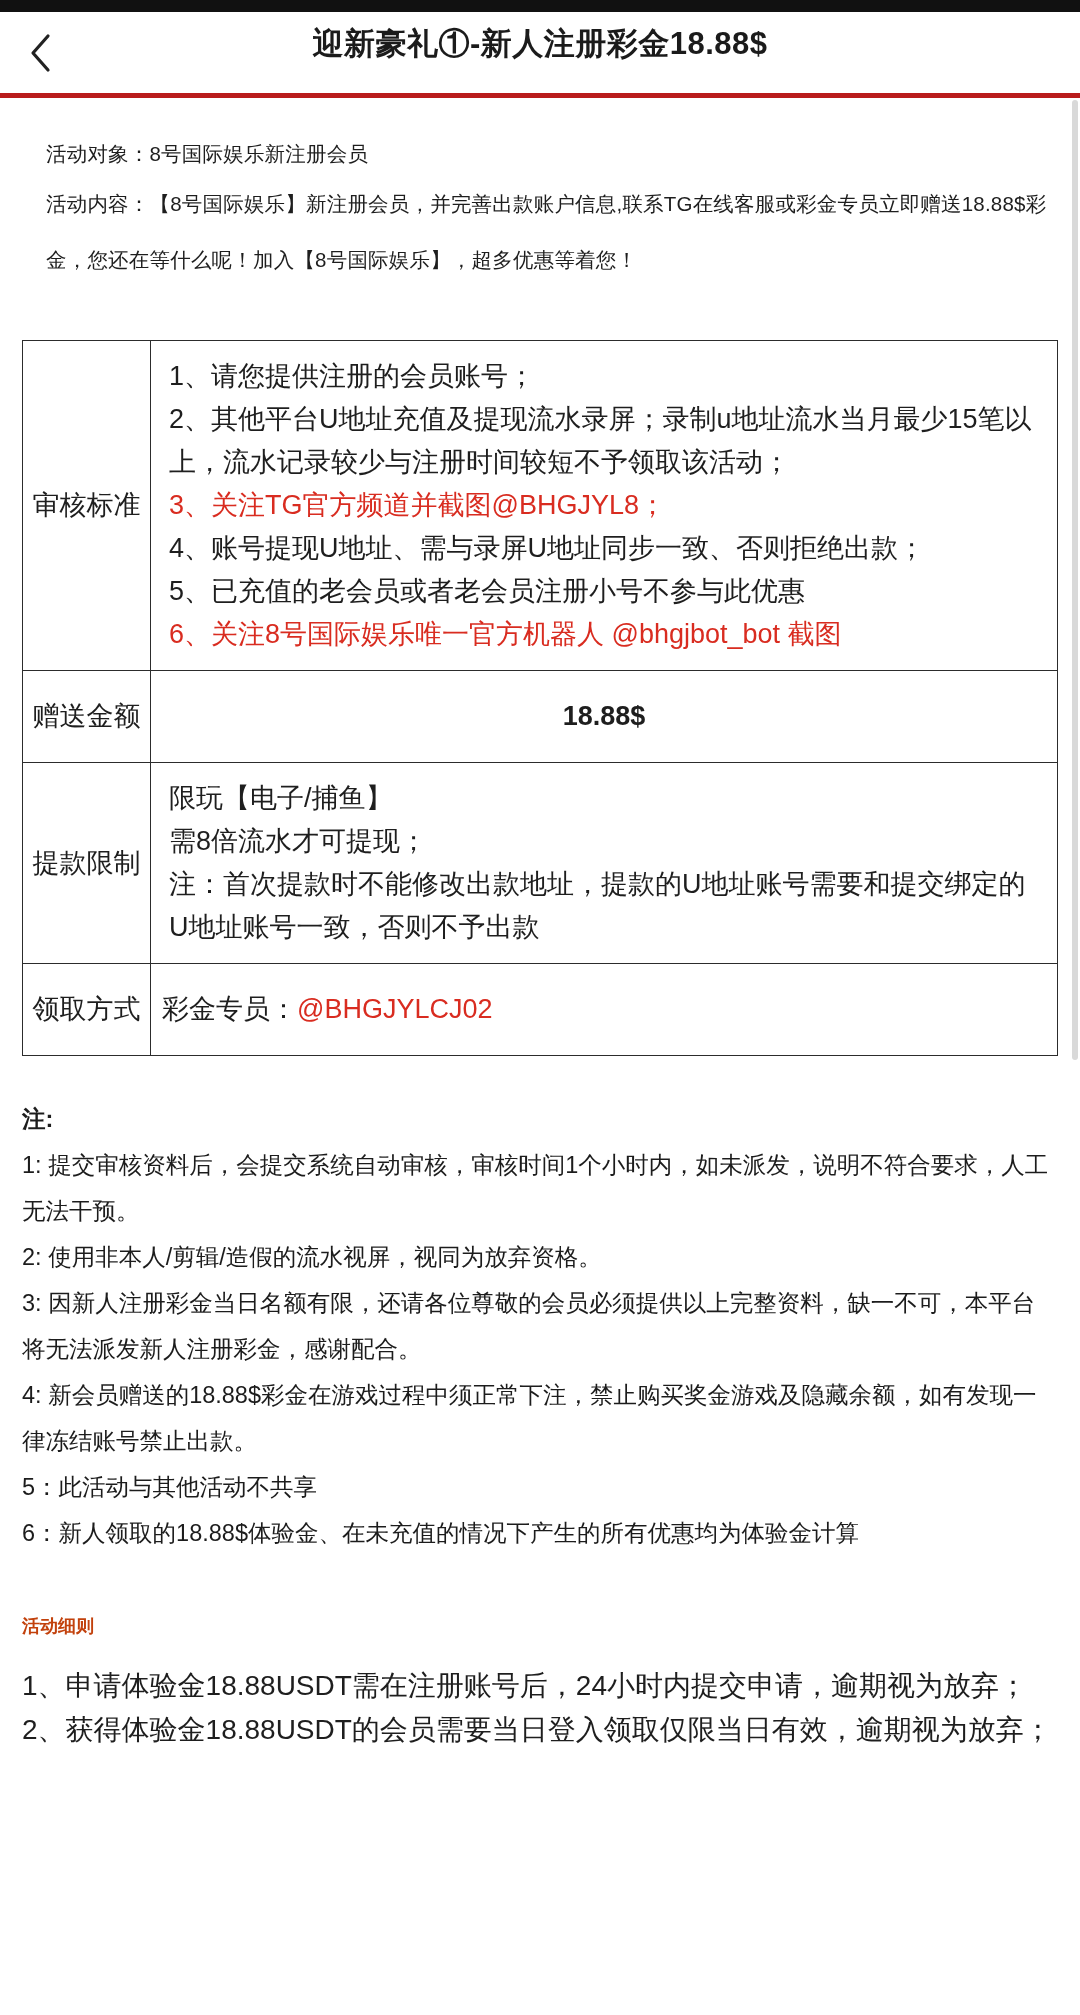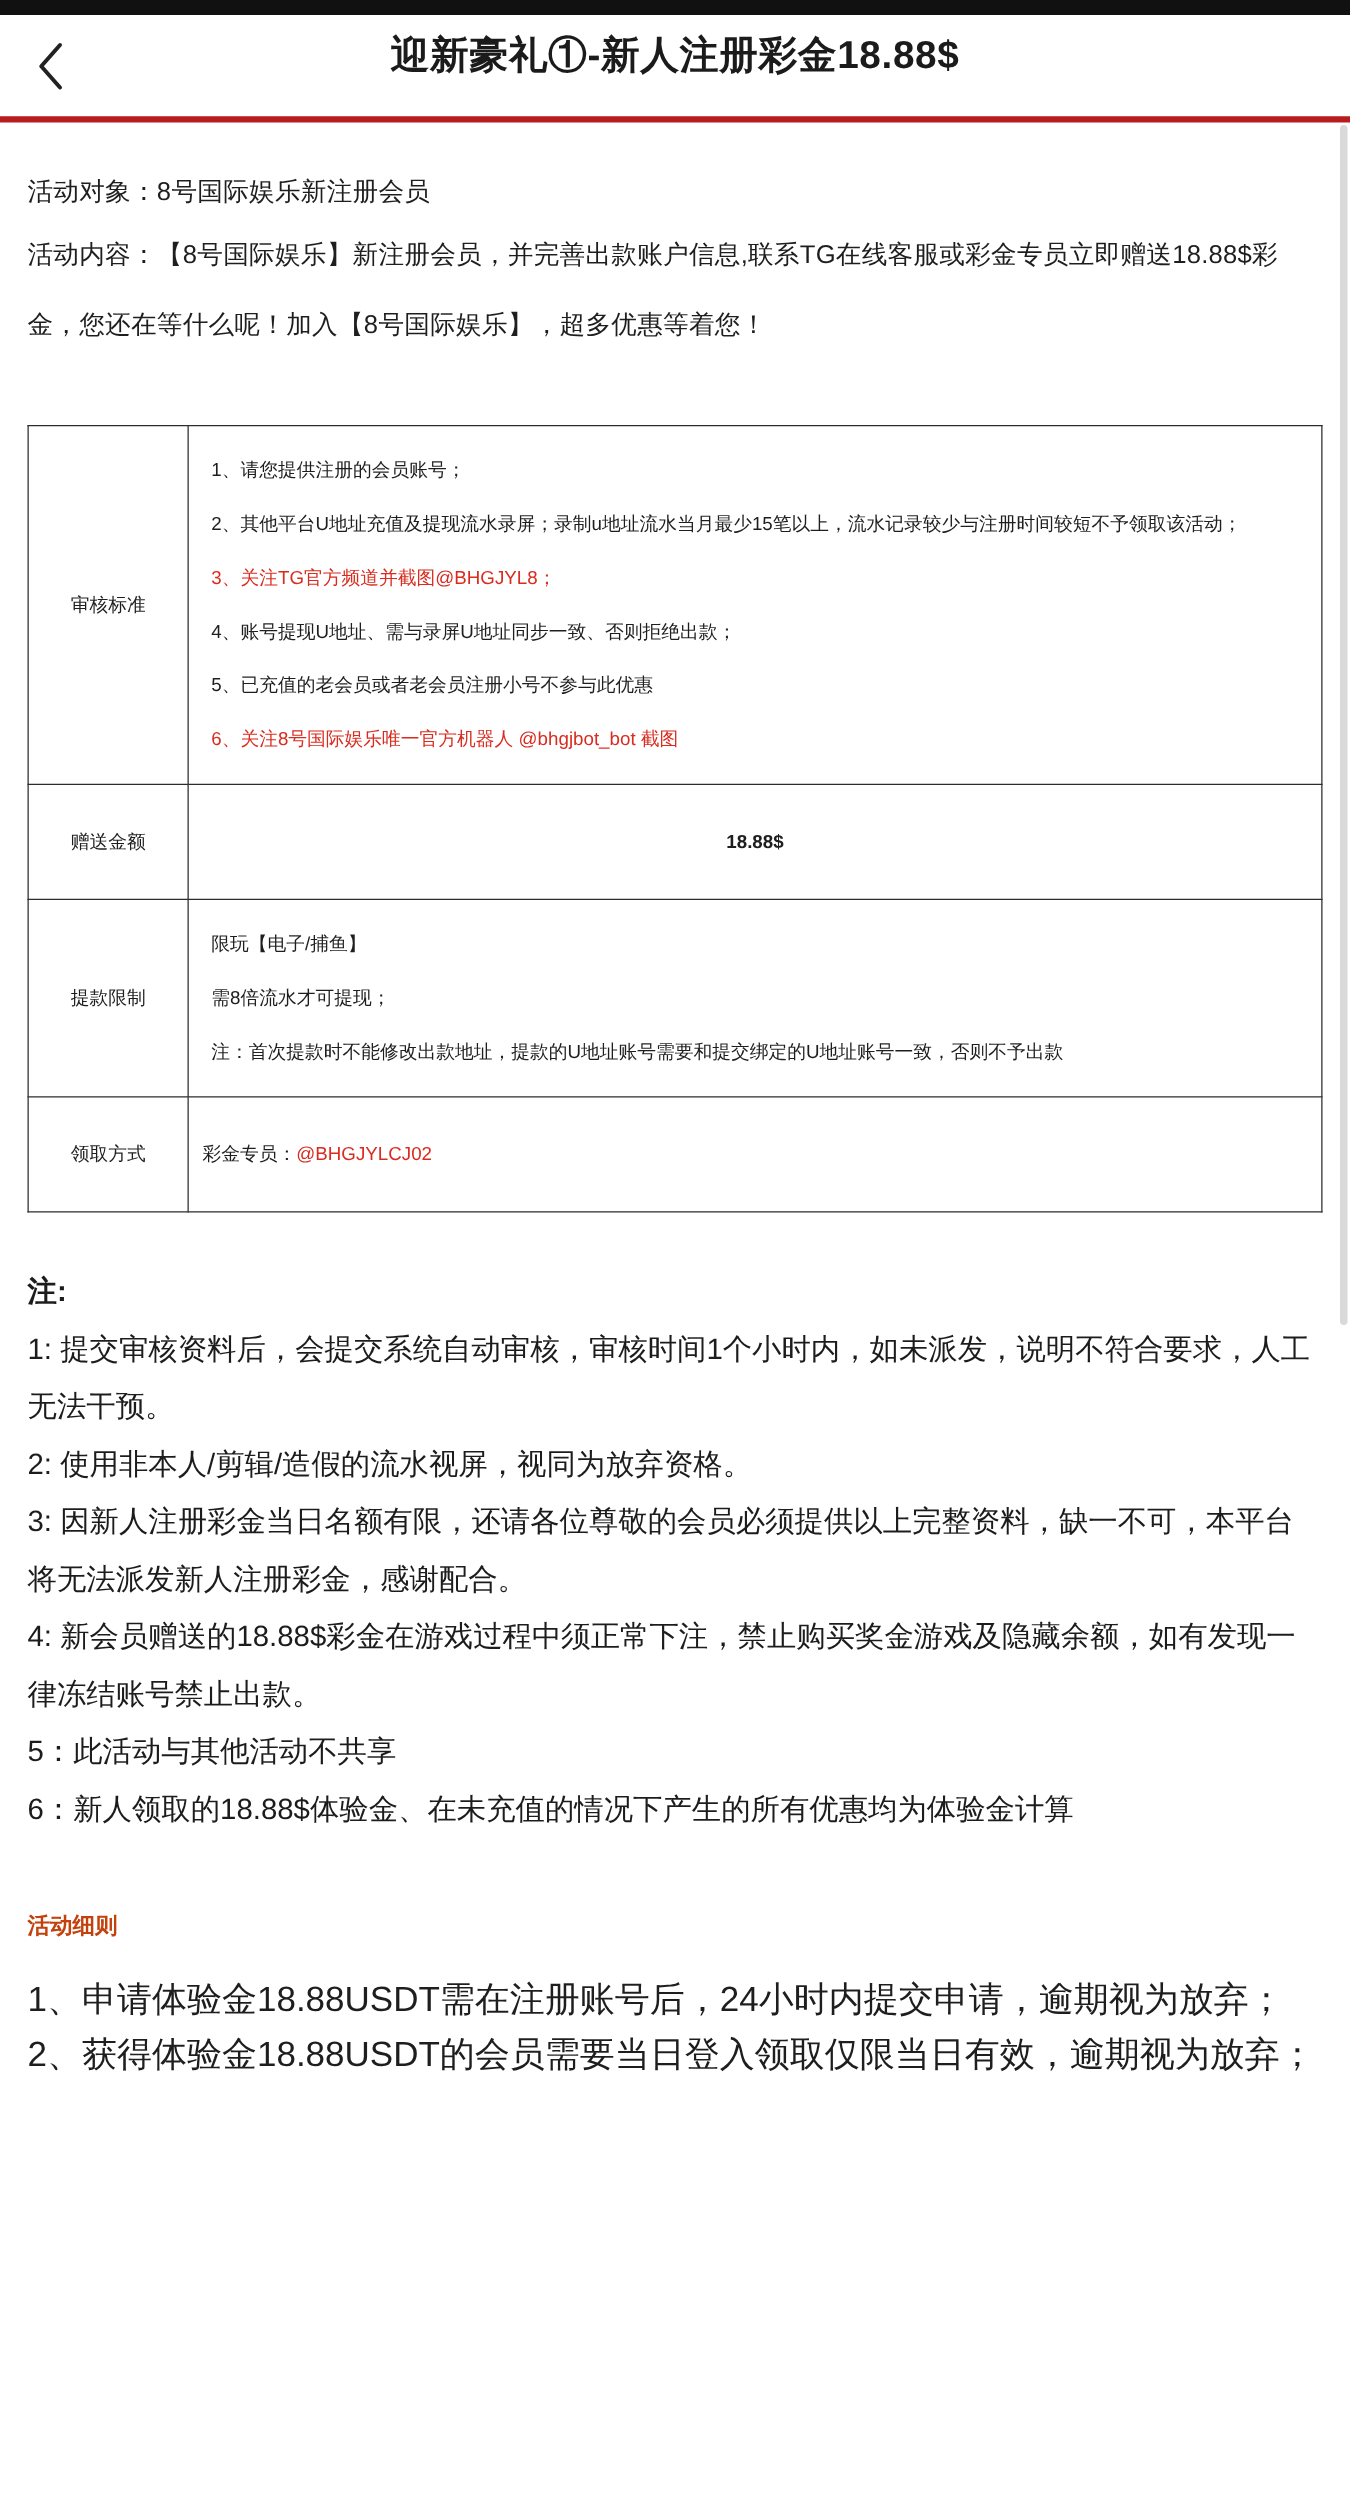--- a/index.html
+++ b/index.html
@@ -56,36 +56,37 @@
   .content {
     padding: 34px 22px 10px 22px;
     background: #ffffff;
   }
 
   .intro p {
     font-size: 20.5px;
     line-height: 44px;
     color: #1e1e1e;
     letter-spacing: 0.2px;
+    margin-left: 24px;
   }
   .intro p.wrap {
     line-height: 56px;
   }
 
   
   table.rules {
     width: 100%;
     border-collapse: collapse;
     margin-top: 52px;
     table-layout: fixed;
   }
   table.rules td {
     border: 1px solid #2c2c2c;
     vertical-align: middle;
-    font-size: 15px;
+    font-size: 27px;
     color: #1e1e1e;
     line-height: 43px;
   }
   td.label {
     width: 128px;
     text-align: center;
     padding: 24px 4px;
     white-space: nowrap;
   }
   td.value {

